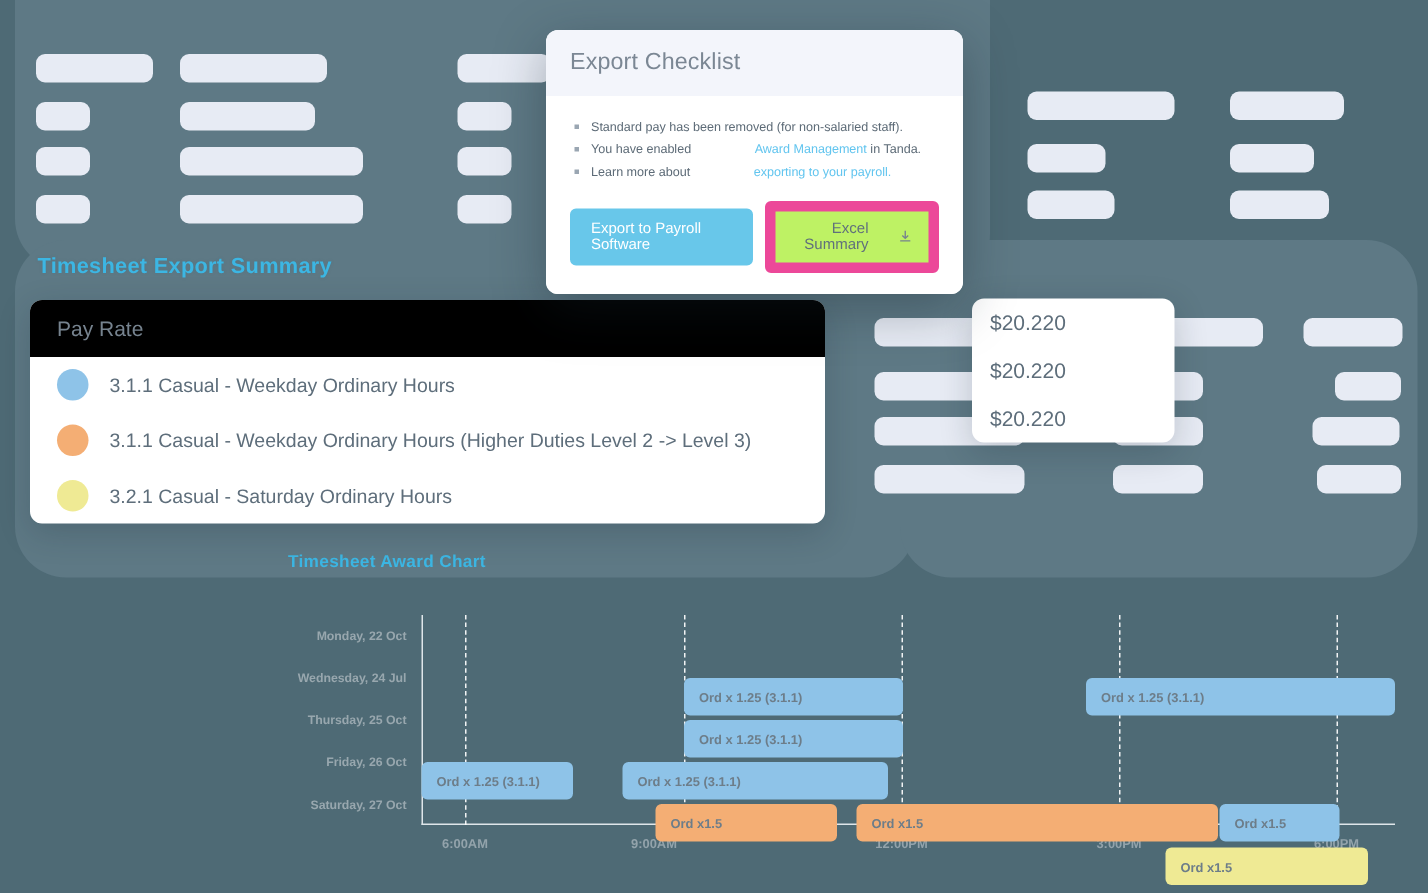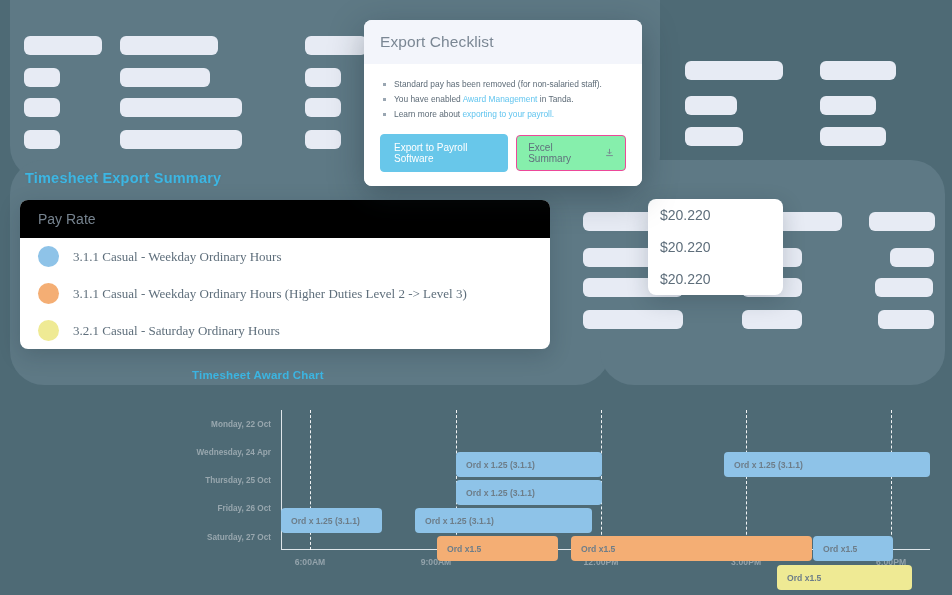--- a/index.html
+++ b/index.html
@@ -35,51 +35,52 @@
   #export-checklist .body{padding:14px 16px 14px 16px;background:#fff;}
   ul.checklist{margin:0 0 0 0;padding:0 0 0 14px;list-style:none;}
   ul.checklist li{
     position:relative;font-size:8.4px;line-height:12.2px;color:#5d6b77;
     margin-bottom:3px;white-space:nowrap;
   }
   ul.checklist li:before{
     content:"";position:absolute;left:-11px;top:5px;width:3px;height:3px;
     background:#9aa6b2;
   }
-  ul.checklist li a{color:#62c5ef;text-decoration:none;}
+  ul.checklist li a{color:#62c5ef;text-decoration:none;margin-left:40px;}
   .btn-row{display:flex;align-items:center;gap:8px;margin-top:13px;}
   .btn{
     border-radius:4px;font-size:10px;display:inline-flex;align-items:center;
     justify-content:center;cursor:pointer;user-select:none;
   }
   .btn-primary{
     background:#68c7ea;color:#ffffff;padding:7px 13px;border:1px solid #68c7ea;
   }
   .btn-secondary{
-    background:#86efac;color:#60707c;border:1px solid #ec4899;padding:6px 11px;
+    background:#bef264;color:#60707c;border:7px solid #ec4899;padding:6px 11px;
     gap:20px;
+    text-align:right;
   }
   .dl-ico{width:9px;height:9px;display:inline-block;color:#76838f;}
 
   
   #export-summary-title{
     position:absolute;left:25px;top:170px;z-index:20;
     font-size:14.5px;font-weight:bold;color:#3cb6e3;letter-spacing:.2px;
     text-shadow:0 0 2px rgba(80,110,125,.45);
   }
   #pay-rate-card{
     position:absolute;left:20px;top:200px;width:530px;
     background:#ffffff;border-radius:8px;z-index:22;
     box-shadow:0 6px 22px rgba(20,35,45,.20);overflow:hidden;
   }
   #pay-rate-card .col-head{
     background:#000000;padding:11px 18px;font-size:14px;color:#76838f;
   }
   .rate-row{
-    display:flex;align-items:center;gap:14px;padding:8px 18px;font-family:Liberation Serif, serif;
+    display:flex;align-items:center;gap:14px;padding:8px 18px;
   }
   .dot{width:21px;height:21px;border-radius:50%;flex:0 0 21px;}
   .rate-label{font-size:13px;color:#5e6e7b;white-space:nowrap;}
 
   #base-rate-card{
     position:absolute;left:648px;top:199px;width:135px;
     background:#ffffff;border-radius:8px;z-index:24;
     box-shadow:0 6px 22px rgba(20,35,45,.20);overflow:hidden;
   }
   #base-rate-card .col-head{
@@ -212,21 +213,21 @@
     </div>
 </div>
 
 <div id="award-chart-title">Timesheet Award Chart</div>
 
 <div id="axis-y"></div>
 <div id="axis-x"></div>
 <div id="award-chart"></div>
 
 <div class="day-label" style="top: 424px; right: 681px;">Monday, 22 Oct</div>
-<div class="day-label" style="top: 452px; right: 681px;">Wednesday, 24 Apr</div>
+<div class="day-label" style="top: 452px; right: 681px;">Wednesday, 24 Jul</div>
 <div class="day-label" style="top: 480px; right: 681px;">Thursday, 25 Oct</div>
 <div class="day-label" style="top: 508px; right: 681px;">Friday, 26 Oct</div>
 <div class="day-label" style="top: 537px; right: 681px;">Saturday, 27 Oct</div>
 <div class="gridline" style="left: 310px;"></div>
 <div class="tick-label" style="left: 310px;">6:00AM</div>
 <div class="gridline" style="left: 456px;"></div>
 <div class="tick-label" style="left: 436px;">9:00AM</div>
 <div class="gridline" style="left: 601px;"></div>
 <div class="tick-label" style="left: 601px;">12:00PM</div>
 <div class="gridline" style="left: 746px;"></div>

